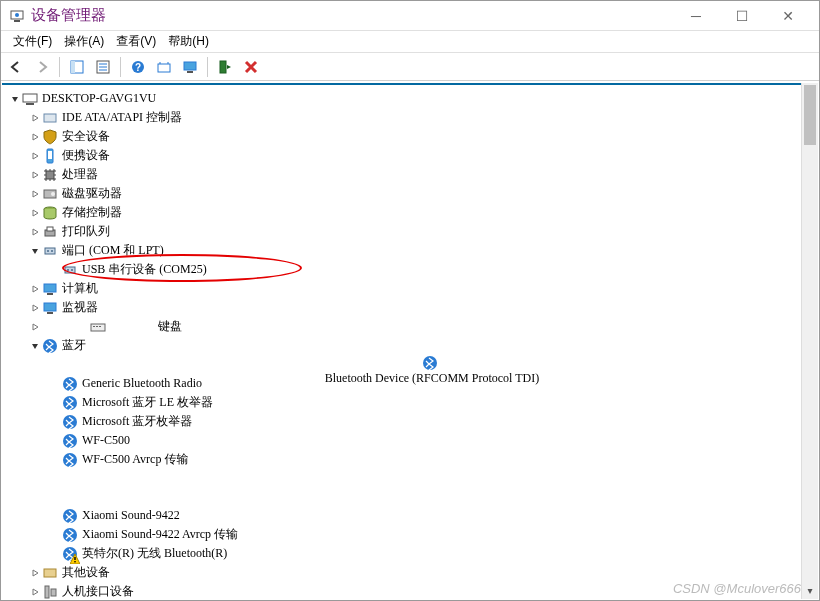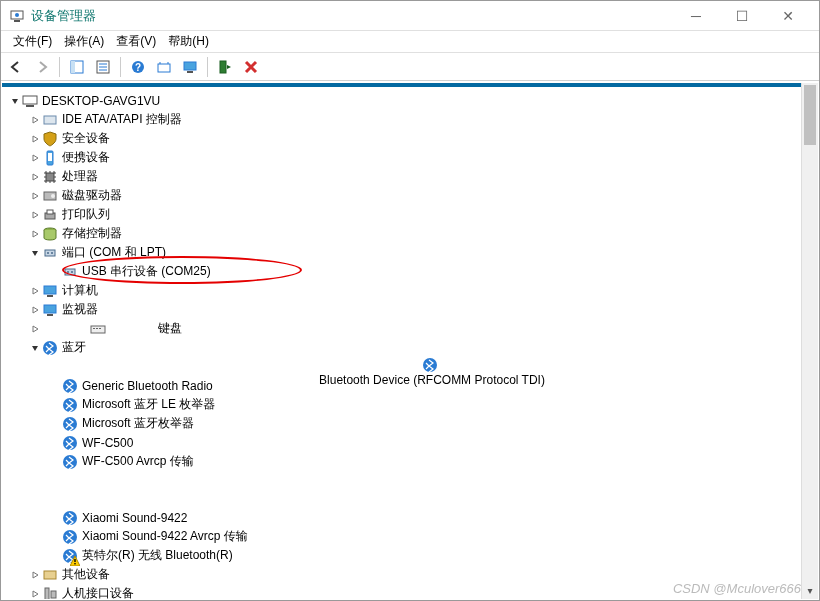--- a/index.html
+++ b/index.html
@@ -19,21 +19,21 @@
   display: flex;
   align-items: center;
   padding: 0 8px;
   background: #fff;
   border-bottom: 1px solid #e0e0e0;
 }
 .titlebar .appicon {
   width: 16px; height: 16px; margin-right: 6px;
   display:inline-flex;align-items:center;justify-content:center;
 }
-.titlebar .title { flex: 1; color: #0f766e; font-size: 13px; }
+.titlebar .title { flex: 1; color: #701a75; font-size: 15px; }
 .win-controls { display: flex; gap: 0; }
 .win-btn {
   width: 46px; height: 30px;
   display: flex; align-items: center; justify-content: center;
   color: #666; font-size: 14px;
 }
 .menubar {
   height: 22px;
   display: flex;
   align-items: center;
@@ -52,21 +52,22 @@
 .tool-btn {
   width: 22px; height: 22px;
   display: inline-flex; align-items: center; justify-content: center;
   border: 1px solid transparent;
 }
 .tool-sep { width:1px; height:20px; background:#ccc; margin:0 2px; }
 .tree-wrap {
   position: absolute;
   top: 82px; left: 1px; right: 1px; bottom: 1px;
   overflow: hidden;
-  border-top: 4px solid #0369a1;
+  border-top: 2px solid #0369a1;
+  font-family: Liberation Serif, serif;
 }
 .tree {
   padding: 4px 2px 4px 2px;
   overflow-y: scroll;
   overflow-x: hidden;
   height: 100%;
 }
 .node {
   display: flex;
   align-items: center;
@@ -286,39 +287,39 @@
         <span class="node-label">磁盘驱动器</span>
       </div>
       <div class="node" style="padding-left: 24px;">
         <span class="twisty">
           <svg width="10" height="10" viewBox="0 0 10 10">
             <path d="M3 2 L8 5 L3 8 Z" fill="none" stroke="#777"></path>
           </svg>
         </span>
         <span class="node-icon">
           <svg width="16" height="16" viewBox="0 0 16 16">
+            <ellipse cx="8" cy="4" rx="6" ry="2" fill="#8fb34a" stroke="#5a7a2a"></ellipse>
+            <path d="M2 4 V12 A6 2 0 0 0 14 12 V4" fill="#a8c96a" stroke="#5a7a2a"></path>
+          </svg>
+        </span>
+        <span class="node-label">存储控制器</span>
+      </div>
+      <div class="node" style="padding-left: 24px;">
+        <span class="twisty">
+          <svg width="10" height="10" viewBox="0 0 10 10">
+            <path d="M3 2 L8 5 L3 8 Z" fill="none" stroke="#777"></path>
+          </svg>
+        </span>
+        <span class="node-icon">
+          <svg width="16" height="16" viewBox="0 0 16 16">
             <rect x="3" y="6" width="10" height="6" fill="#aaa" stroke="#555"></rect>
             <rect x="5" y="3" width="6" height="4" fill="#fff" stroke="#555"></rect>
           </svg>
         </span>
         <span class="node-label">打印队列</span>
-      </div>
-      <div class="node" style="padding-left: 24px;">
-        <span class="twisty">
-          <svg width="10" height="10" viewBox="0 0 10 10">
-            <path d="M3 2 L8 5 L3 8 Z" fill="none" stroke="#777"></path>
-          </svg>
-        </span>
-        <span class="node-icon">
-          <svg width="16" height="16" viewBox="0 0 16 16">
-            <ellipse cx="8" cy="4" rx="6" ry="2" fill="#8fb34a" stroke="#5a7a2a"></ellipse>
-            <path d="M2 4 V12 A6 2 0 0 0 14 12 V4" fill="#a8c96a" stroke="#5a7a2a"></path>
-          </svg>
-        </span>
-        <span class="node-label">存储控制器</span>
       </div>
       <div class="node" style="padding-left: 24px;">
         <span class="twisty">
           <svg width="10" height="10" viewBox="0 0 10 10">
             <path d="M2 3 L8 3 L5 8 Z" fill="#333"></path>
           </svg>
         </span>
         <span class="node-icon">
           <svg width="16" height="16" viewBox="0 0 16 16">
             <rect x="3" y="5" width="10" height="6" fill="#c7d6e5" stroke="#4a6a8a"></rect>

